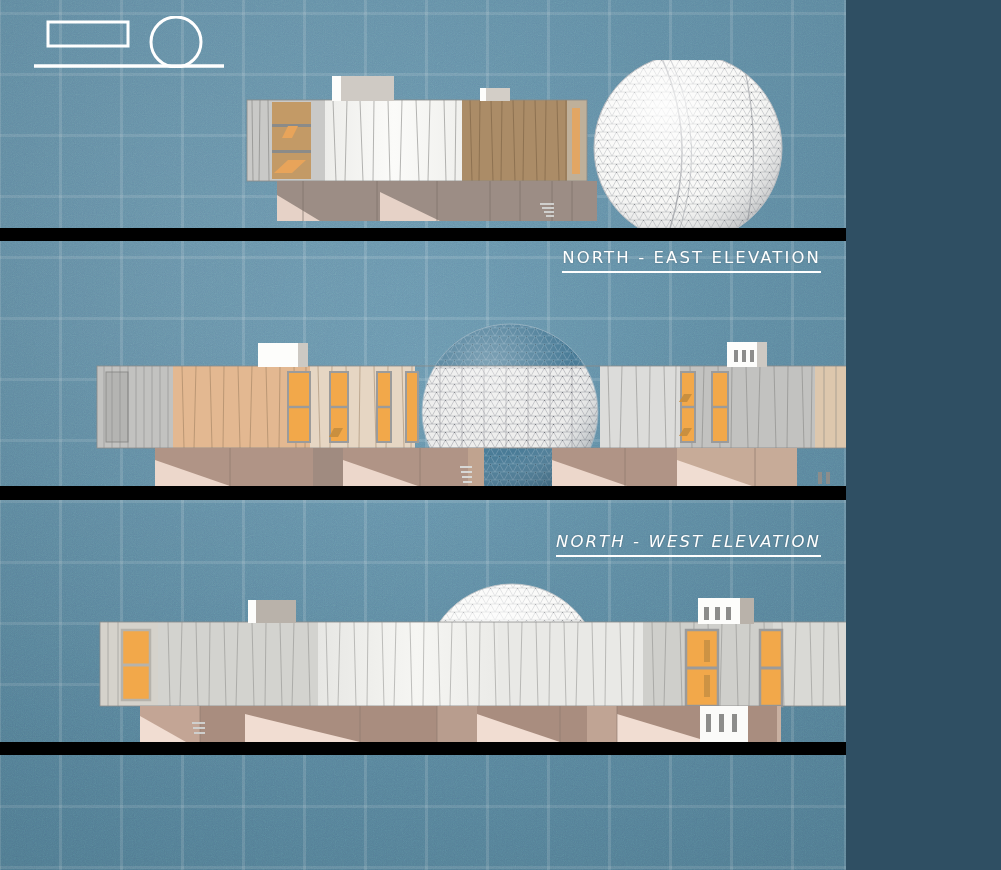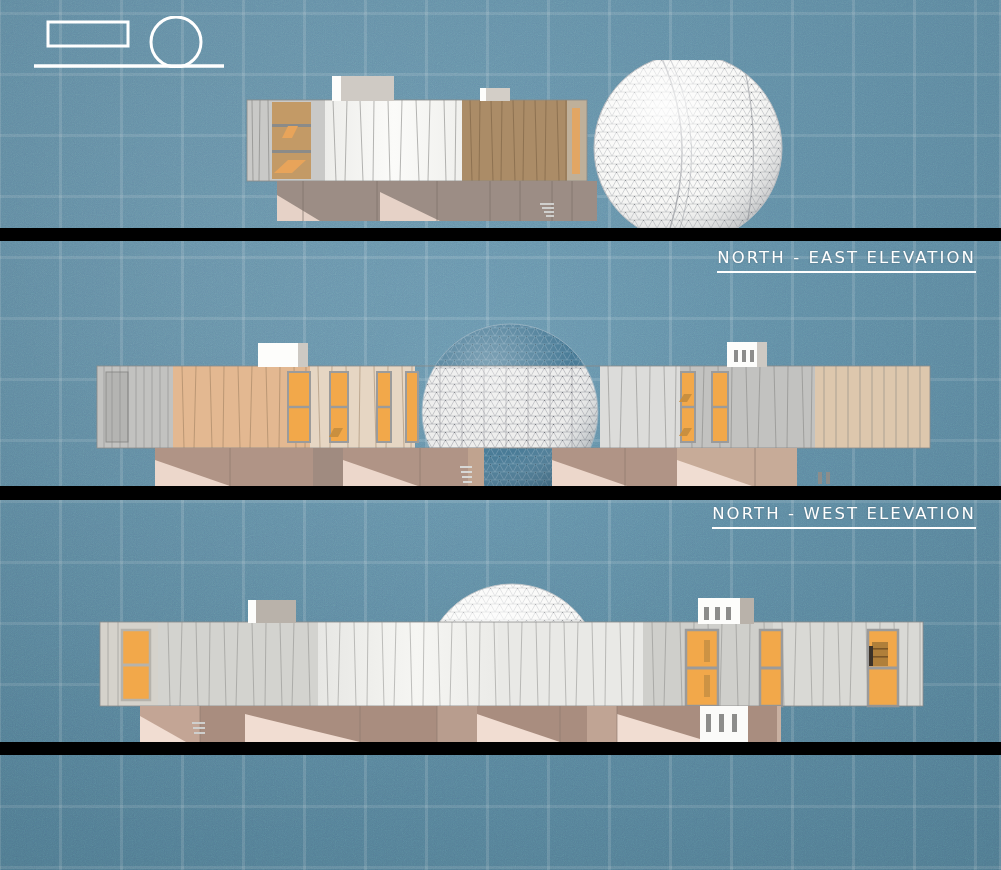--- a/index.html
+++ b/index.html
@@ -7,21 +7,21 @@
     margin: 0;
     padding: 0;
     background: #2f4f63;
   }
   body {
     font-family: "DejaVu Sans", sans-serif;
   }
 
   #sheet {
     position: relative;
-    width: 1001px;
+    width: 846px;
     height: 870px;
     overflow: hidden;
     background-color: #5b8fab;
   }
 
   
   .bg-base {
     position: absolute;
     inset: 0;
     background-color: #5d90ab;
@@ -341,21 +341,21 @@
         <rect x="463" y="161" width="9" height="2"></rect>
       </g>
       <g fill="#8d8d8b">
         <rect x="818" y="152" width="4" height="12"></rect>
         <rect x="826" y="152" width="4" height="12"></rect>
       </g>
     </g>
   </svg>
 
   <div class="divider" style="top:486px;height:14px;"></div>
-  <div class="elev-label" style="top:504px;">NORTH - WEST ELEVATION</div>
+  <div class="elev-label" style="top:532px;font-style:italic;">NORTH - WEST ELEVATION</div>
 
   <svg class="elevation" style="left:0;top:580px;width:1001px;height:162px;" viewBox="0 0 1001 162">
     <defs>
       <clipPath id="se-sphere-clip">
           <circle cx="512" cy="92" r="88"></circle>
         </clipPath>
       <radialGradient id="se-sph-shade" cx="40%" cy="25%" r="80%">
         <stop offset="0%" stop-color="#ffffff" stop-opacity="0.75"></stop>
         <stop offset="65%" stop-color="#ffffff" stop-opacity="0.10"></stop>
         <stop offset="100%" stop-color="#858a90" stop-opacity="0.42"></stop>

